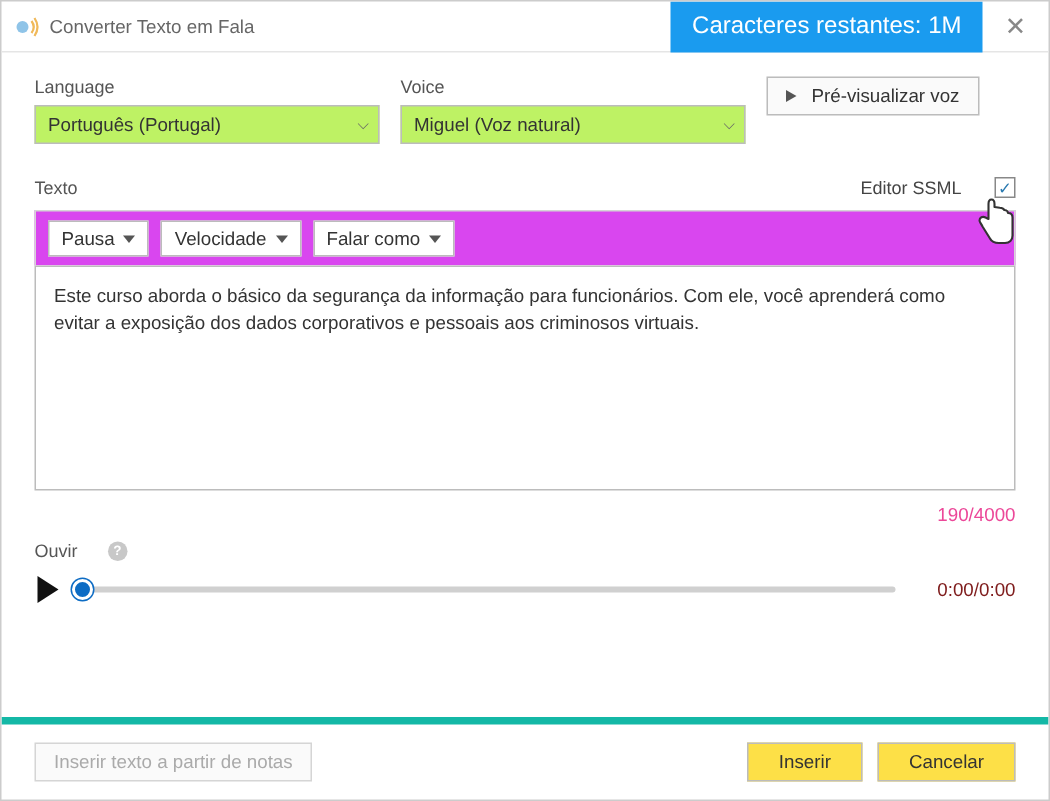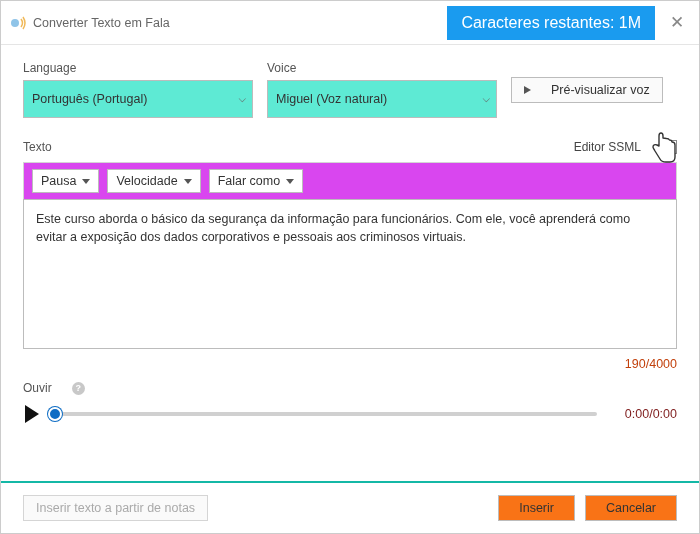--- a/index.html
+++ b/index.html
@@ -1,52 +1,52 @@
 <!DOCTYPE html>
 <html><head>
 <meta charset="utf-8">
 <style>
   * { box-sizing: border-box; margin: 0; padding: 0; font-family: "Segoe UI", Arial, sans-serif; }
   body { background: #fff; width: 700px; height: 534px; overflow: hidden; border: 1px solid #ccc; position: relative; }
-  .titlebar { height: 44px; display: flex; align-items: center; border-bottom: 1px solid #e5e5e5; }
+  .titlebar { height: 34px; display: flex; align-items: center; border-bottom: 1px solid #e5e5e5; }
   .titlebar .appicon { width: 18px; height: 18px; margin: 0 6px 0 8px; position: relative; }
   .titlebar .appicon svg { display: block; }
   .titlebar .title { font-size: 12.5px; color: #666; flex: 1; }
   .char-banner { background: #1a9bef; color: #fff; font-size: 16px; padding: 0 14px; height: 34px; display: flex; align-items: center; }
   .close-btn { width: 44px; height: 34px; display: flex; align-items: center; justify-content: center; color: #888; font-size: 17px; font-weight: 300; }
   .content { padding: 16px 22px 14px 22px; }
-  .row-top { display: flex; gap: 14px; align-items: center; }
+  .row-top { display: flex; gap: 14px; align-items: flex-start; }
   .field { display: flex; flex-direction: column; gap: 5px; }
   .field-lang { width: 230px; }
   .field-voice { width: 230px; }
   .label { font-size: 12px; color: #555; }
-  .select { height: 38px; border: 1px solid #bcbcbc; background: #5eead4; display: flex; align-items: center; padding: 0 6px 0 8px; font-size: 12.5px; color: #333; justify-content: space-between; }
+  .select { height: 26px; border: 1px solid #bcbcbc; background: #bef264; display: flex; align-items: center; padding: 0 6px 0 8px; font-size: 12.5px; color: #333; justify-content: space-between; }
   .chevron { font-size: 10px; color: #666; }
-  .btn { height: 26px; border: 1px solid #bcbcbc; background: #fafafa; padding: 0 12px; font-size: 12.5px; color: #333; display: inline-flex; align-items: center; gap: 20px; }
+  .btn { height: 26px; border: 1px solid #bcbcbc; background: #fafafa; padding: 0 12px; font-size: 12.5px; color: #333; display: inline-flex; align-items: center; gap: 10px; }
   .btn.disabled { color: #aaa; border-color: #d5d5d5; background: #fafafa; }
   .play-tri { width: 0; height: 0; border-left: 7px solid #555; border-top: 4px solid transparent; border-bottom: 4px solid transparent; }
   .section-texto { margin-top: 22px; }
   .texto-head { display: flex; justify-content: space-between; align-items: center; margin-bottom: 8px; }
   .editor-ssml { display: flex; align-items: flex-start; gap: 22px; font-size: 12px; color: #444; }
   .checkbox { width: 14px; height: 14px; border: 1px solid #888; display: flex; align-items: center; justify-content: center; font-size: 11px; color: #2a7ab0; }
   .toolbar { background: #d946ef; border: 1px solid #d5d5d5; border-bottom: none; padding: 6px 8px; display: flex; gap: 8px; }
   .tbtn { background: #fff; border: 1px solid #bcbcbc; padding: 4px 8px; font-size: 12.5px; display: inline-flex; align-items: center; gap: 6px; color: #333; }
   .caret { width: 0; height: 0; border-left: 4px solid transparent; border-right: 4px solid transparent; border-top: 5px solid #555; }
   .textarea { width: 100%; height: 150px; border: 1px solid #bcbcbc; padding: 10px 12px; font-size: 12.5px; color: #333; line-height: 1.45; resize: none; font-family: inherit; }
-  .counter { text-align: right; font-size: 12.5px; color: #c2410c; margin-top: 4px; }
+  .counter { text-align: right; font-size: 12.5px; color: #ec4899; margin-top: 4px; }
   .ouvir-row { display: flex; align-items: center; gap: 20px; margin-top: 10px; }
   .help-icon { width: 13px; height: 13px; border-radius: 50%; background: #c8c8c8; color: #fff; font-size: 9px; display: flex; align-items: center; justify-content: center; font-weight: bold; }
   .player { display: flex; align-items: center; gap: 16px; margin-top: 10px; }
   .play-big { width: 0; height: 0; border-left: 14px solid #111; border-top: 9px solid transparent; border-bottom: 9px solid transparent; margin-left: 2px; }
   .track { flex: 1; height: 4px; background: #d0d0d0; border-radius: 2px; position: relative; }
   .thumb { position: absolute; left: 0; top: 50%; transform: translate(-50%, -50%); width: 14px; height: 14px; border-radius: 50%; background: #0d6cc4; border: 2px solid #fff; box-shadow: 0 0 0 1px #0d6cc4; }
   .time { font-size: 12.5px; color: #7f1d1d; width: 64px; text-align: right; }
-  .footer { border-top: 2px solid #14b8a6; padding: 12px 22px; display: flex; justify-content: space-between; align-items: center; position: absolute; bottom: 0; left: 0; right: 0; }
+  .footer { border-top: 5px solid #14b8a6; padding: 12px 22px; display: flex; justify-content: space-between; align-items: center; position: absolute; bottom: 0; left: 0; right: 0; }
   .footer .right { display: flex; gap: 10px; }
-  .btn-std { height: 26px; border: 1px solid #bcbcbc; background: #f97316; padding: 0 20px; font-size: 12.5px; color: #333; display: inline-flex; align-items: center; }
+  .btn-std { height: 26px; border: 1px solid #bcbcbc; background: #fde047; padding: 0 20px; font-size: 12.5px; color: #333; display: inline-flex; align-items: center; }
   .cursor-hand { position: absolute; top: 130px; right: 20px; font-size: 28px; pointer-events: none; }
 </style>
 </head>
 <body>
 
 <div class="titlebar">
   <span class="appicon">
     <svg width="18" height="18" viewBox="0 0 18 18">
       <circle cx="6" cy="9" r="4" fill="#8fc4e8"></circle>
       <path d="M12 5 Q15 9 12 13" stroke="#f0b95a" stroke-width="1.5" fill="none"></path>

